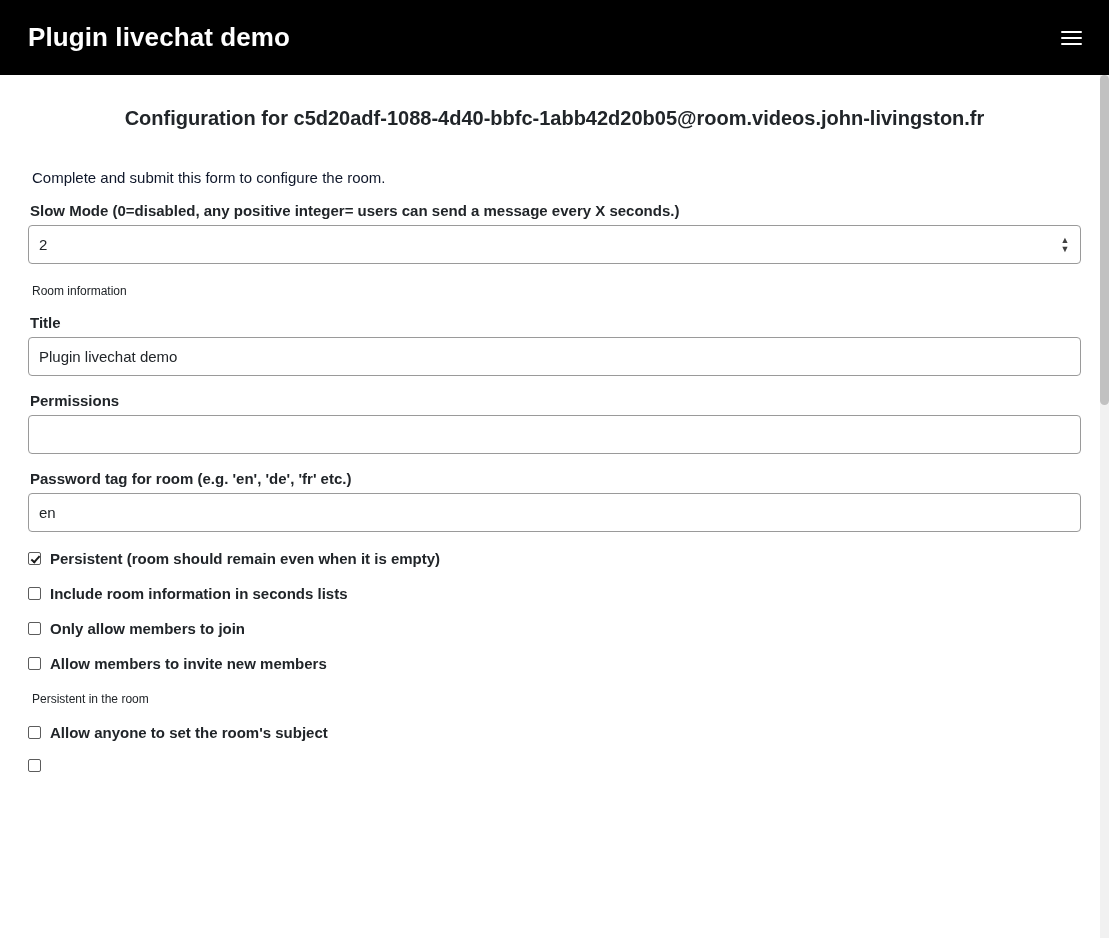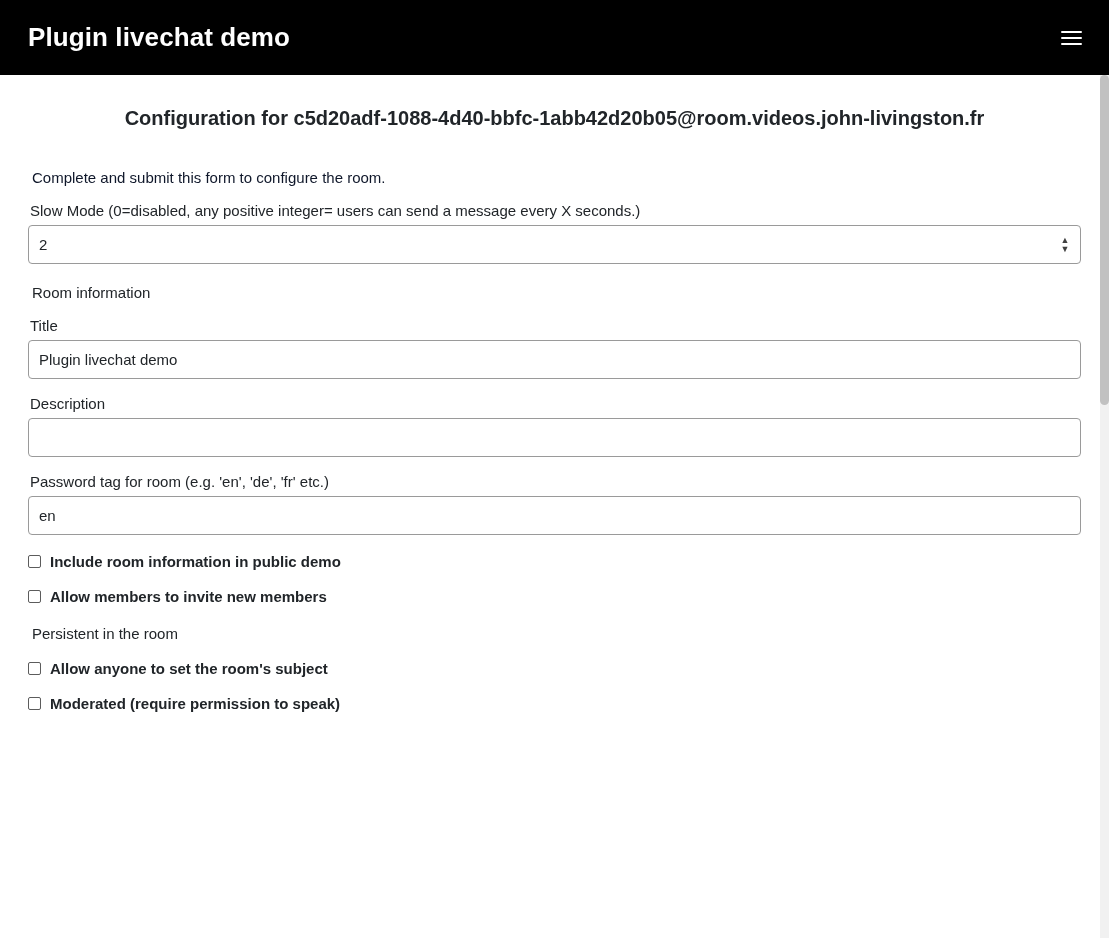--- a/index.html
+++ b/index.html
@@ -73,21 +73,21 @@
     margin: 38px 0 0 4px;
   }
 
   
   .group {
     margin-top: 16px;
   }
   .label {
     display: block;
     font-size: 15px;
-    font-weight: normal;
+    font-weight: bold;
     color: #212529;
     margin: 0 0 6px 2px;
   }
   .field {
     width: 1053px;
     height: 39px;
     box-sizing: border-box;
     border: 1px solid #9a9a9a;
     border-radius: 4px;
     background: #ffffff;
@@ -119,21 +119,21 @@
     cursor: pointer;
     line-height: 1;
   }
   .spinner .up, .spinner .down {
     font-size: 9px;
     height: 9px;
     display: block;
   }
 
   .section-legend {
-    font-size: 15px;
+    font-size: 12px;
     color: #212529;
     margin: 20px 0 2px 4px;
   }
 
   
   .check-row {
     display: flex;
     align-items: center;
     margin-top: 18px;
   }
@@ -217,52 +217,59 @@
   </div>
 
   <div class="section-legend">Room information</div>
 
   <div class="group">
     <label class="label">Title</label>
     <input class="field" type="text" value="Plugin livechat demo" style="">
   </div>
 
   <div class="group">
-    <label class="label">Description</label>
+    <label class="label">Permissions</label>
     <input class="field" type="text" value="" style="">
   </div>
 
   <div class="group">
     <label class="label">Password tag for room (e.g. 'en', 'de', 'fr' etc.)</label>
     <input class="field" type="text" value="en" style="">
   </div>
 
-
-  <div class="check-row">
-    <span class="checkbox"></span>
-    <span class="check-label">Include room information in public demo</span>
-  </div>
-
-
-
+  <div class="check-row">
+    <span class="checkbox checked"></span>
+    <span class="check-label">Persistent (room should remain even when it is empty)</span>
+  </div>
+
+  <div class="check-row">
+    <span class="checkbox"></span>
+    <span class="check-label">Include room information in seconds lists</span>
+  </div>
+
+
+
+  <div class="check-row">
+    <span class="checkbox"></span>
+    <span class="check-label">Only allow members to join</span>
+  </div>
 
   <div class="check-row">
     <span class="checkbox"></span>
     <span class="check-label">Allow members to invite new members</span>
   </div>
 
   <div class="section-legend">Persistent in the room</div>
 
   <div class="check-row">
     <span class="checkbox"></span>
     <span class="check-label">Allow anyone to set the room's subject</span>
   </div>
 
   <div class="check-row">
     <span class="checkbox"></span>
-    <span class="check-label">Moderated (require permission to speak)</span>
   </div>
 
 </div>
 
 <div class="scrollbar-track">
   <div class="scrollbar-thumb"></div>
 </div>
 
 </body></html>

